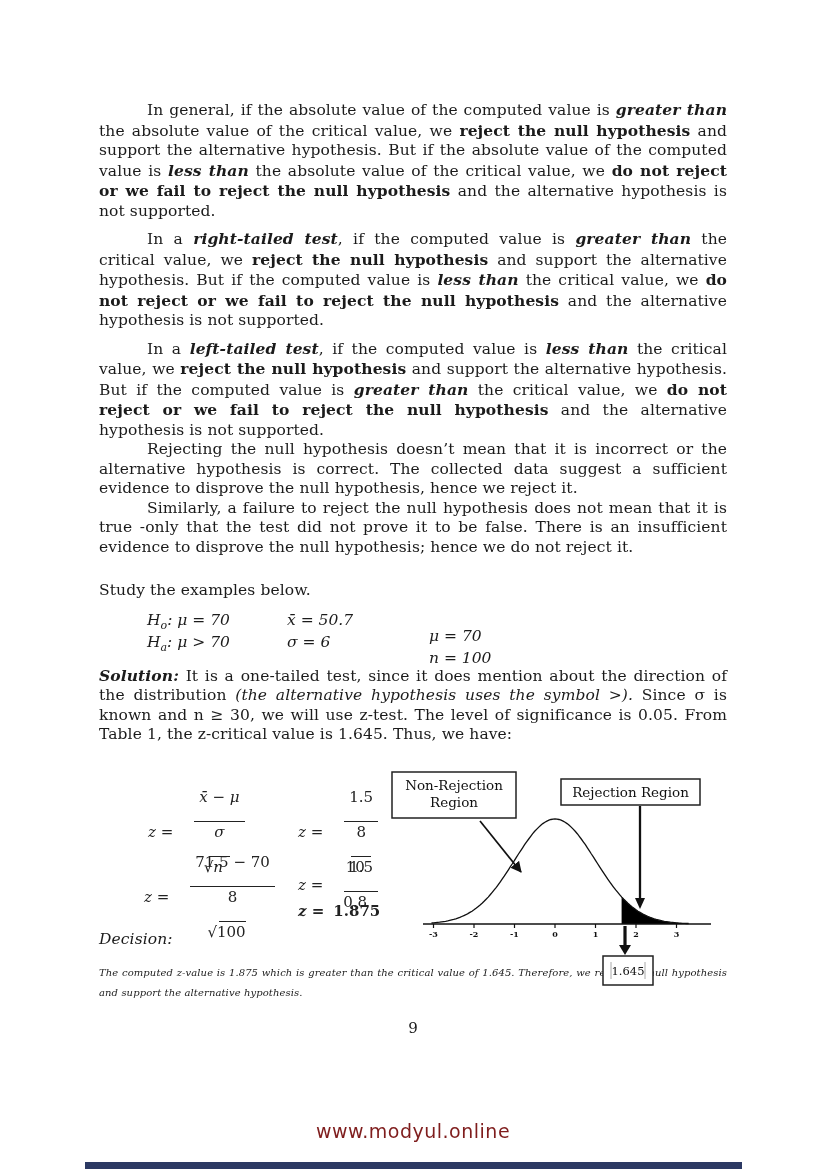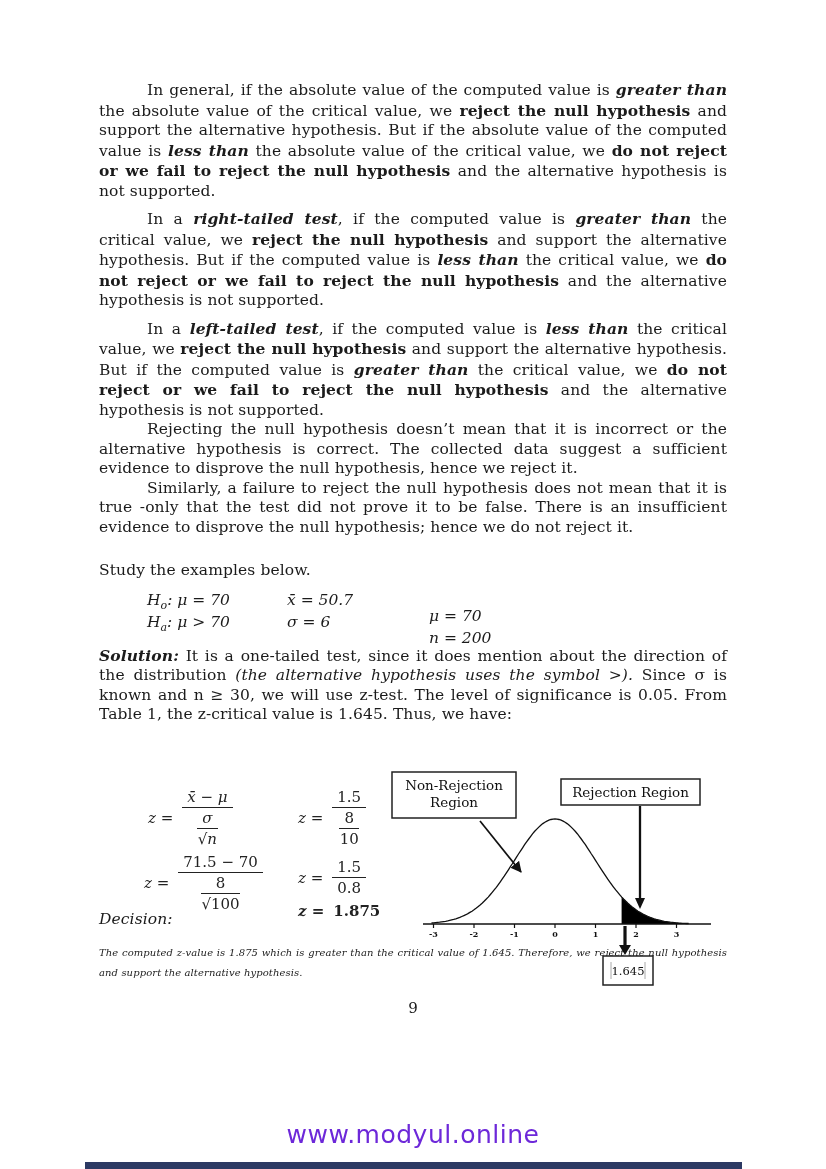--- a/index.html
+++ b/index.html
@@ -34,66 +34,66 @@
   .hyp-row .c3{position:absolute;left:330px;top:16px;}
   .hyp-row .var{font-style:italic;}
   .hyp-row sub{font-style:italic;font-size:11px;}
   .solution{margin-top:11px;}
   
   #figure-block{position:absolute;left:0;top:768px;width:826px;height:220px;}
   .eq{position:absolute;display:flex;align-items:center;gap:9px;
       font-size:15px;color:#222;}
   .eq .lhs{font-style:italic;}
   .frac{display:inline-block;text-align:center;vertical-align:middle;}
-  .fnum{display:block;border-bottom:1.2px solid #222;padding:0 5px 1px 5px;}
+  .fnum{display:block;border-bottom:1.2px solid #222;padding:0 5px 15px 5px;margin-left:12px;}
   .fden{display:block;padding-top:1px;}
   .it{font-style:italic;}
   .eq-bold{font-weight:bold;}
   svg text{font-family:"DejaVu Serif","Liberation Serif",serif;}
   .fig-label{font-size:13.5px;fill:#111;}
   .tick-label{font-size:8px;font-weight:bold;fill:#111;}
   .cv-text{font-size:11.5px;fill:#111;}
   .spacer{height:177px;}
   .decision{margin-top:8px;}
   .conclusion{margin-top:14px;font-size:10px;line-height:20px;}
   #page-number{margin-top:16px;text-align:center;font-size:15px;}
   #watermark{
     position:absolute;left:0;top:1120px;width:826px;text-align:center;
     font-family:"DejaVu Sans","Liberation Sans",sans-serif;
-    font-size:25px;color:#6d28d9;letter-spacing:0.5px;
+    font-size:19px;color:#7f1d1d;letter-spacing:0.5px;
   }
   #footer-bar{
     position:absolute;left:85px;top:1162px;width:657px;height:7px;
   }
 </style>
 </head>
 <body>
 
 <div id="page">
-  <div id="content" style="padding-top:80px;">
+  <div id="content" style="padding-top:100px;">
 
     <p class="para indent"><span class="seg-n">In general, if the absolute value of the computed value is </span><span class="seg-bi">greater than</span><span class="seg-n"> the absolute value of the critical value, we </span><span class="seg-b">reject the null hypothesis</span><span class="seg-n"> and support the alternative hypothesis. But if the absolute value of the computed value is </span><span class="seg-bi">less than</span><span class="seg-n"> the absolute value of the critical value, we </span><span class="seg-b">do not reject or we fail to reject the null hypothesis</span><span class="seg-n"> and the alternative hypothesis is not supported.</span></p>
     <p class="para indent mt12"><span class="seg-n">In a </span><span class="seg-bi">right-tailed test</span><span class="seg-n">, if the computed value is </span><span class="seg-bi">greater than</span><span class="seg-n"> the critical value, we </span><span class="seg-b">reject the null hypothesis</span><span class="seg-n"> and support the alternative hypothesis. But if the computed value is </span><span class="seg-bi">less than</span><span class="seg-n"> the critical value, we </span><span class="seg-b">do not reject or we fail to reject the null hypothesis</span><span class="seg-n"> and the alternative hypothesis is not supported.</span></p>
     <p class="para indent mt12"><span class="seg-n">In a </span><span class="seg-bi">left-tailed test</span><span class="seg-n">, if the computed value is </span><span class="seg-bi">less than</span><span class="seg-n"> the critical value, we </span><span class="seg-b">reject the null hypothesis</span><span class="seg-n"> and support the alternative hypothesis. But if the computed value is </span><span class="seg-bi">greater than</span><span class="seg-n"> the critical value, we </span><span class="seg-b">do not reject or we fail to reject the null hypothesis</span><span class="seg-n"> and the alternative hypothesis is not supported.</span></p>
     <p class="para indent"><span class="seg-n">Rejecting the null hypothesis doesn’t mean that it is incorrect or the alternative hypothesis is correct. The collected data suggest a sufficient evidence to disprove the null hypothesis, hence we reject it.</span></p>
     <p class="para indent"><span class="seg-n">Similarly, a failure to reject the null hypothesis does not mean that it is true -only that the test did not prove it to be false. There is an insufficient evidence to disprove the null hypothesis; hence we do not reject it.</span></p>
 
     <p class="para study"><span class="seg-n">Study the examples below.</span></p>
 
 
     <div style="margin-top:10px;">
       <div class="hyp-row">
         <span class="c1"><span class="var">H</span><sub>o</sub><span class="var">: μ = 70</span></span>
         <span class="c2 var">x̄ = 50.7</span>
         <span class="c3 var">μ = 70</span>
       </div>
       <div class="hyp-row">
         <span class="c1"><span class="var">H</span><sub>a</sub><span class="var">: μ &gt; 70</span></span>
         <span class="c2 var">σ = 6</span>
-        <span class="c3 var">n = 200</span>
+        <span class="c3 var">n = 100</span>
       </div>
     </div>
 
     <p class="para solution"><span class="seg-bi">Solution:</span><span class="seg-n"> It is a one-tailed test, since it does mention about the direction of the distribution </span><span class="seg-i">(the alternative hypothesis uses the symbol &gt;).</span><span class="seg-n"> Since σ is known and n ≥ 30, we will use z-test. The level of significance is 0.05. From Table 1, the z-critical value is 1.645. Thus, we have:</span></p>
 
     <div class="spacer"></div>
 
     <p class="para decision"><span class="seg-i">Decision:</span></p>
     <p class="para conclusion"><span class="seg-i">The computed z-value is 1.875 which is greater than the critical value of 1.645. Therefore, we reject the null hypothesis and support the alternative hypothesis.</span></p>
 

